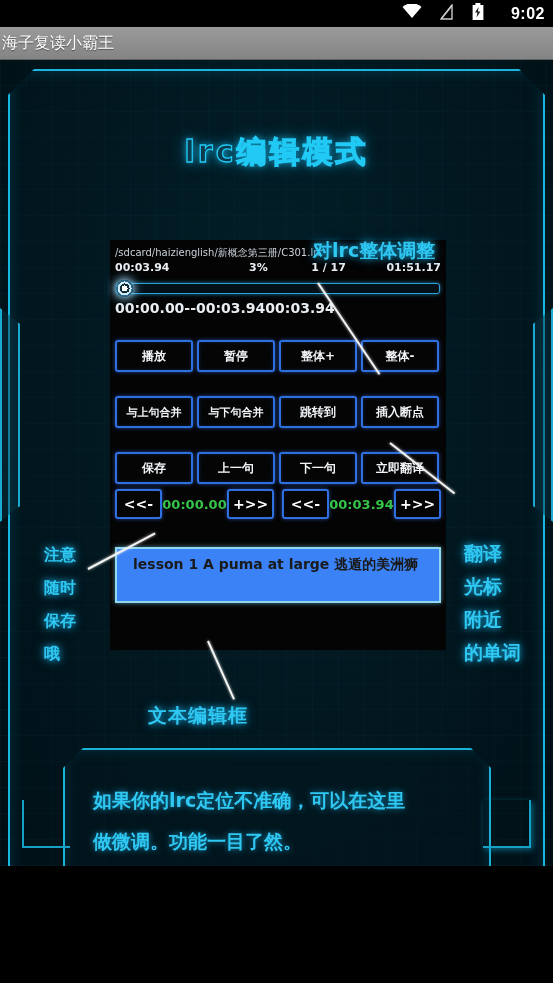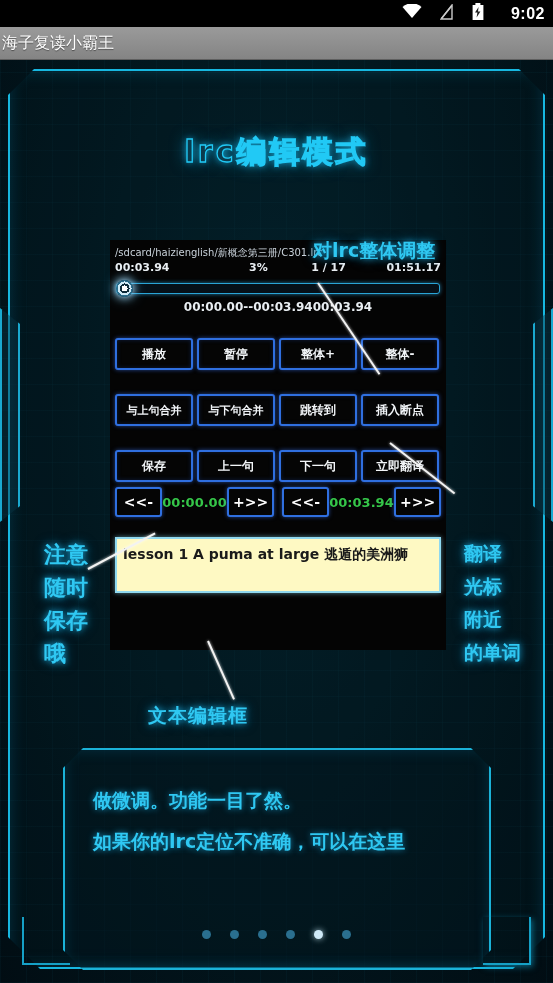--- a/index.html
+++ b/index.html
@@ -39,21 +39,21 @@
     display: flex; align-items: center;
   }
   .titlebar .tt {
     color: #ffffff; font-size: 16px; padding-left: 2px;
     text-shadow: 0 1px 1px rgba(0,0,0,.45);
   }
 
   
   .app {
     position: absolute; top: 60px; left: 0;
-    width: 553px; height: 923px;
+    width: 553px; height: 806px;
     background:
       radial-gradient(ellipse at 50% 35%, #03222c 0%, #021820 45%, #010d13 100%),
       #010a10;
     overflow: hidden;
   }
   
   .app::before{
     content:""; position:absolute; inset:0;
     background-image:
       repeating-linear-gradient(0deg, rgba(12,80,100,.10) 0 1px, transparent 1px 26px),
@@ -139,22 +139,22 @@
     box-sizing: border-box;
   }
   .seek-thumb {
     position: absolute; left: 0; top: 0; width: 17px; height: 17px;
     border-radius: 50%;
     background: radial-gradient(circle at 50% 50%, #ffffff 0 3px, #0e2b3a 3px 5px, #cfe9f5 5px 7px, #2a6d8c 7px 8.5px);
     box-shadow: 0 0 8px #bfe6ff, 0 0 14px rgba(90,190,240,.8);
   }
 
   .p-row2 {
-    display: flex; justify-content: center;
-    color: #e9eef2; font-size: 12px; font-weight: bold;
+    display: flex; justify-content: flex-start;
+    color: #e9eef2; font-size: 14px; font-weight: bold;
     font-family: "DejaVu Sans", sans-serif;
     margin-bottom: 4px;
   }
 
   .btn-grid { display: flex; flex-wrap: wrap; gap: 4px 4px; }
   .btn {
     width: 78px; height: 32px;
     box-sizing: border-box;
     border: 2px solid #2f6fe0;
     border-radius: 3px;
@@ -178,42 +178,42 @@
     font-family: "DejaVu Sans", sans-serif;
   }
   .adj-val {
     width: 66px; text-align: center;
     color: #35c649; font-size: 13px; font-weight: bold;
     font-family: "DejaVu Sans", sans-serif;
   }
   .adj-gap { width: 8px; }
 
   .edit-box {
-    margin-top: 20px;
+    margin-top: 28px;
     height: 56px;
-    background: #fef9c3;
+    background: #3b82f6;
     border: 2px solid #8fd8ef;
     box-sizing: border-box;
-    padding: 5px 6px;
+    padding: 5px 16px;
     color: #1a1a1a; font-size: 14px; font-weight: bold; line-height: 21px;
     font-family: "DejaVu Sans", sans-serif;
     overflow: hidden;
     box-shadow: 0 0 5px rgba(130,215,240,.6);
   }
 
   
   .anno {
     position: absolute;
     color: #2fc8f2; font-weight: bold;
     text-shadow: 0 0 6px rgba(25,160,210,.95), 0 0 12px rgba(20,140,190,.6);
     font-family: "DejaVu Sans", sans-serif;
     white-space: pre;
   }
   .anno-top   { left: 313px; top: 178px; font-size: 19px; }
-  .anno-left  { left: 44px;  top: 478px; font-size: 22px; line-height: 33px; }
+  .anno-left  { left: 44px;  top: 478px; font-size: 16px; line-height: 33px; }
   .anno-right { left: 464px; top: 477px; font-size: 19px; line-height: 33px; }
   .anno-edit  { left: 148px; top: 643px; font-size: 19px; letter-spacing: 1px; }
 
   .ptr { position: absolute; background: #f2f2f2; height: 2px; transform-origin: 0 50%;
          box-shadow: 0 0 3px rgba(255,255,255,.8); }
 
   
   .desc {
     position: absolute; left: 63px; top: 688px;
     width: 428px; height: 222px;
@@ -339,22 +339,22 @@
 附近
 的单词</div>
   <div class="anno anno-edit">文本编辑框</div>
 
   <div class="ptr" style="left:318px; top:222px; width:110px; transform:rotate(56deg);"></div>
   <div class="ptr" style="left:88px; top:508px; width:76px; transform:rotate(-28deg);"></div>
   <div class="ptr" style="left:390px; top:382px; width:82px; transform:rotate(38deg);"></div>
   <div class="ptr" style="left:208px; top:580px; width:64px; transform:rotate(66deg);"></div>
 
   <div class="desc">
+    <p>如果你的lrc定位不准确，可以在这里</p>
     <p>做微调。功能一目了然。</p>
-    <p>如果你的lrc定位不准确，可以在这里</p>
   </div>
 
   <div class="corner-deco cd-bl"></div>
   <div class="corner-deco cd-br"></div>
 
   <div class="dots">
     <span class="dot"></span>
     <span class="dot"></span>
     <span class="dot"></span>
     <span class="dot"></span>

